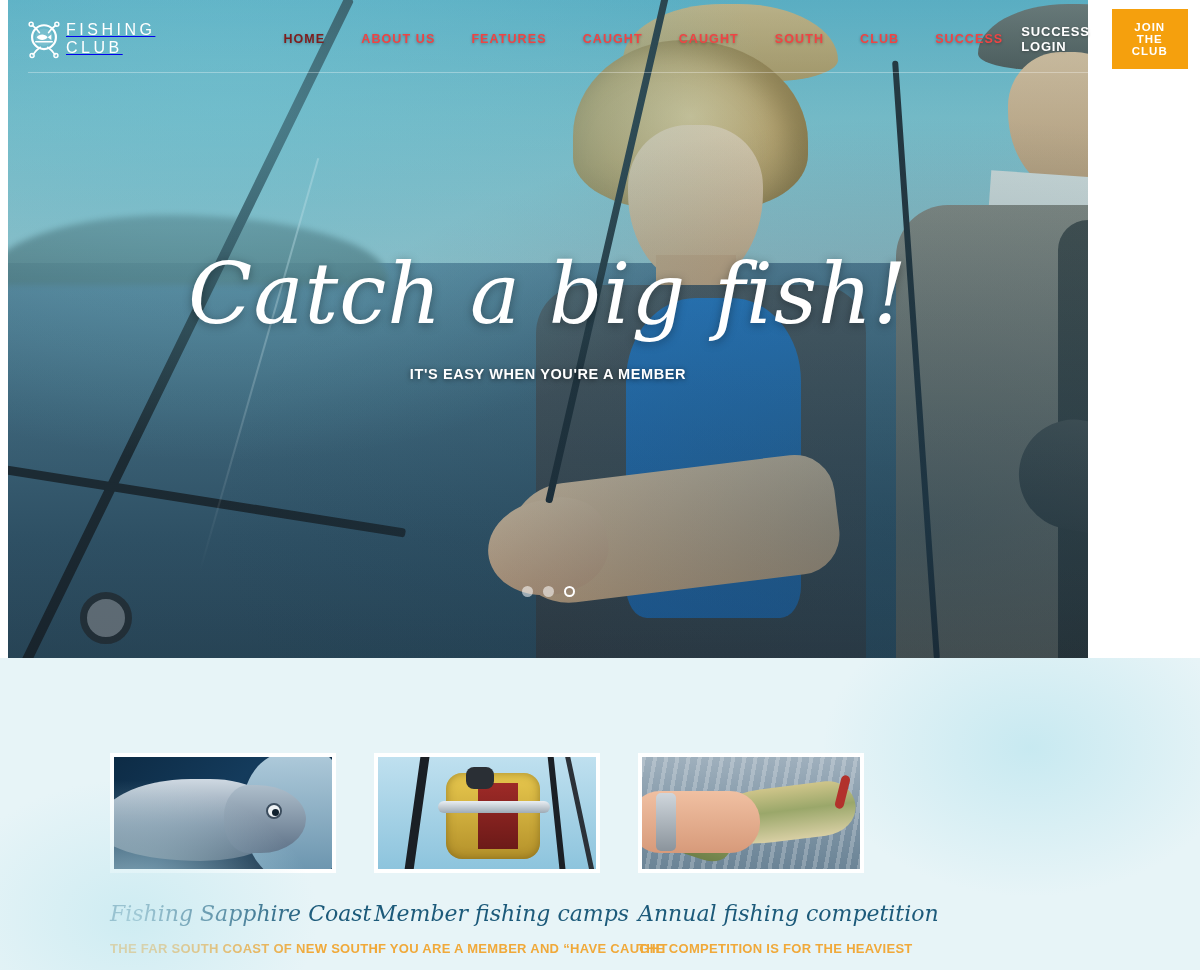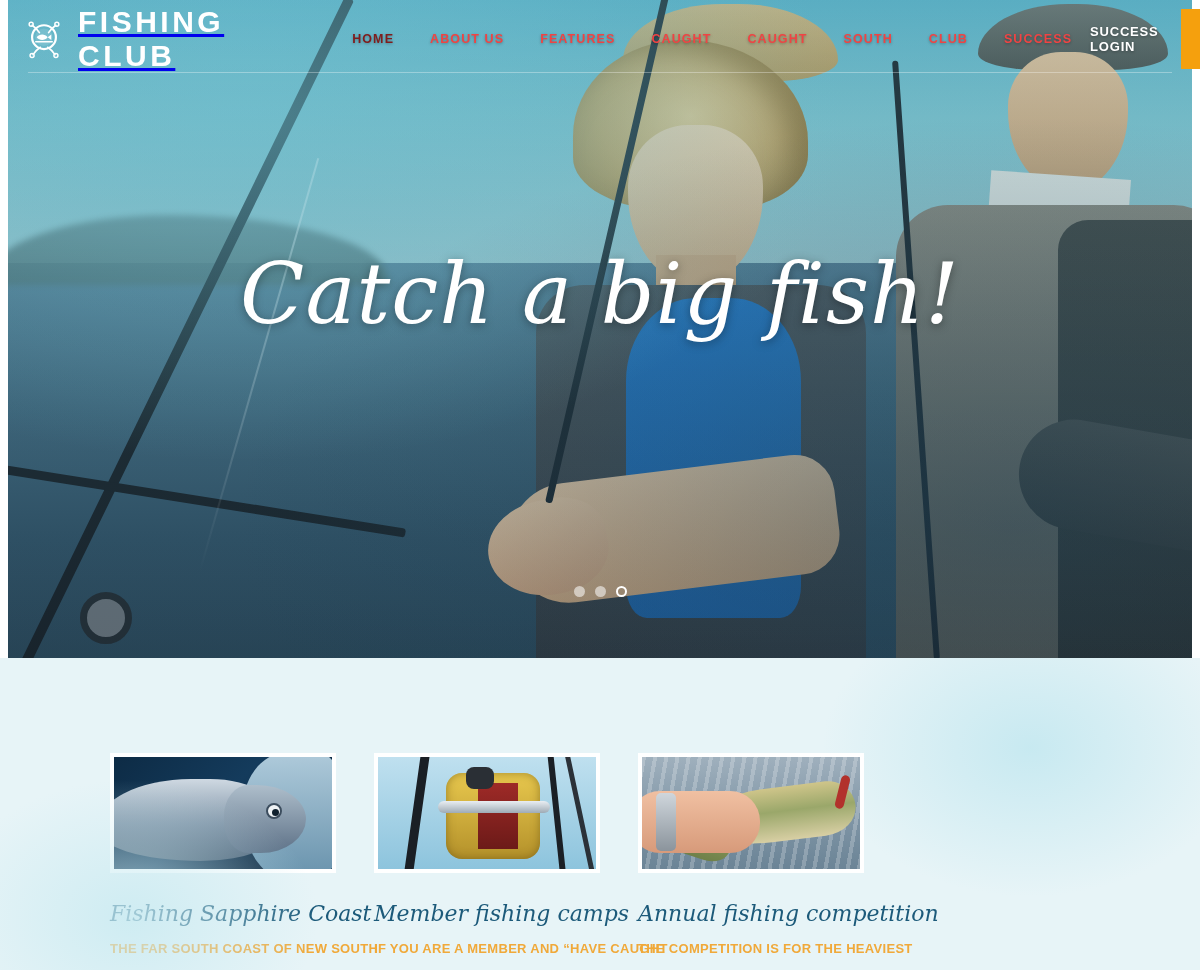--- a/index.html
+++ b/index.html
@@ -7,21 +7,21 @@
   body {
     font-family:"Liberation Sans", sans-serif;
     background:#ffffff;
   }
 
   
   .page { position:relative; width:1200px; height:970px; background:#fff; overflow:hidden; }
 
   
   .hero {
-    position:absolute; left:8px; top:0; width:1184px; height:658px;
+    position:absolute; left:8px; top:0; width:1080px; height:658px;
     overflow:hidden;
     background:linear-gradient(#6fb6c6,#8fc3cd);
   }
   .hero-photo { position:absolute; inset:0; overflow:hidden; }
 
   
   .bg-sky {
     position:absolute; left:0; top:0; width:100%; height:44%;
     background:linear-gradient(#5aadc2 0%, #7cc0cb 40%, #a8cdd2 100%);
   }
@@ -172,21 +172,21 @@
     position:absolute; left:0; top:0; width:1200px; height:78px;
     z-index:20; display:flex; align-items:center;
   }
   .header-line {
     position:absolute; left:28px; top:72px; width:1144px; height:1px;
     background:rgba(255,255,255,.32);
   }
   .brand { display:flex; align-items:center; margin-left:22px; }
   .logo-mark { width:44px; height:44px; position:relative; }
   .brand-name {
-    margin-left:12px; color:#fff; font-size:30px; font-weight:bold;
+    color:#fff; font-size:16px; font-weight:normal;
     letter-spacing:3.5px;
   }
   .nav { display:flex; align-items:center; margin-left:110px; gap:0; }
   .nav a {
     color:#ef4444; text-decoration:none;
     font-size:12.5px; font-weight:bold; letter-spacing:1.1px;
     padding:0 18px; white-space:nowrap;
     text-shadow:0 1px 3px rgba(0,0,0,.3);
   }
   .nav a.active { color:#7f1d1d; }
@@ -394,20 +394,21 @@
       <div class="rod rod-c"></div>
       <div class="rod rod-d"></div>
       <div class="reel"></div>
       <div class="line"></div>
       <div class="bg-haze"></div>
       <div class="hero-tint"></div>
     </div>
 
     <div class="hero-copy">
       <div class="hero-title">Catch a big fish!</div>
+      <div class="hero-sub">IT'S EASY WHEN YOU'RE A MEMBER</div>
     </div>
 
     <div class="dots">
       <span class="dot"></span>
       <span class="dot"></span>
       <span class="dot active"></span>
     </div>
   </div>
 
   <div class="header">

